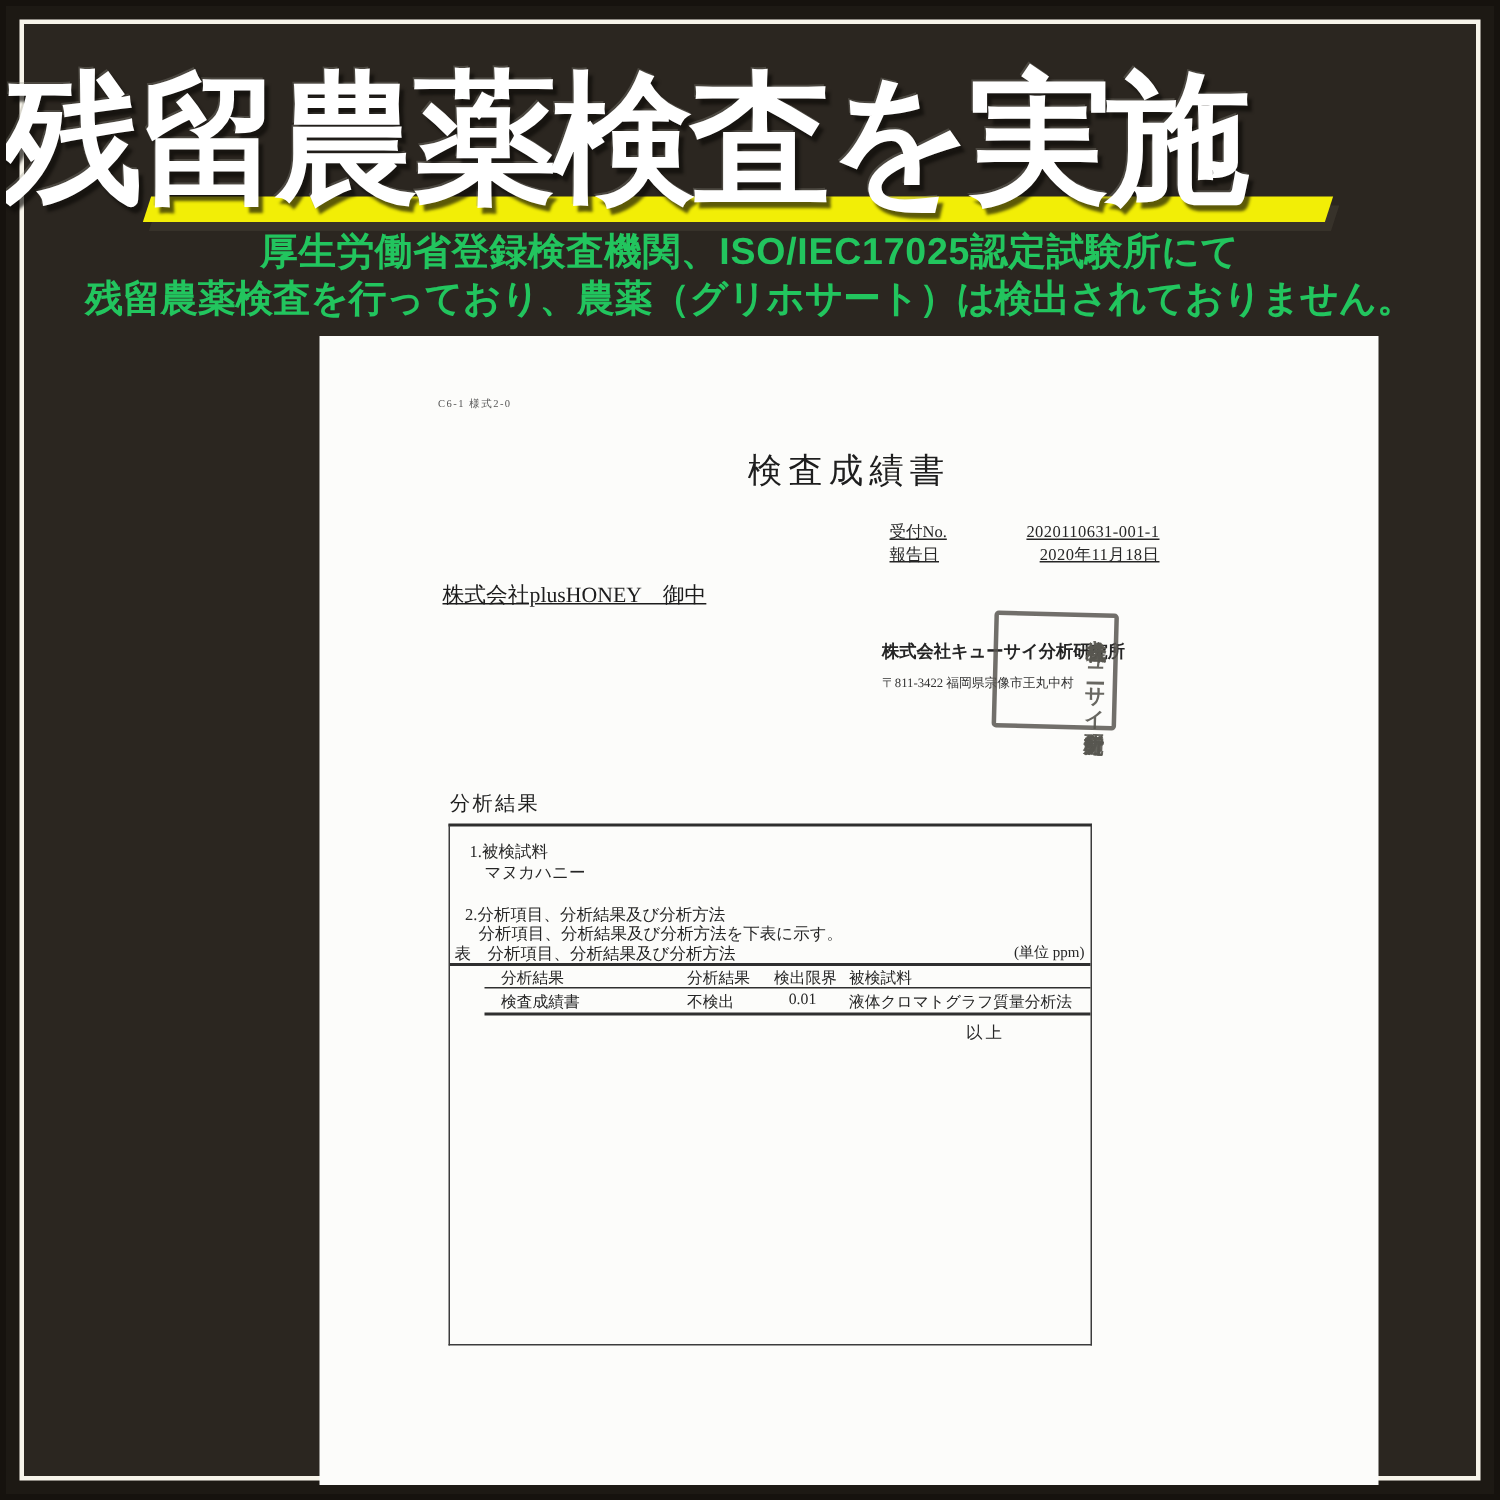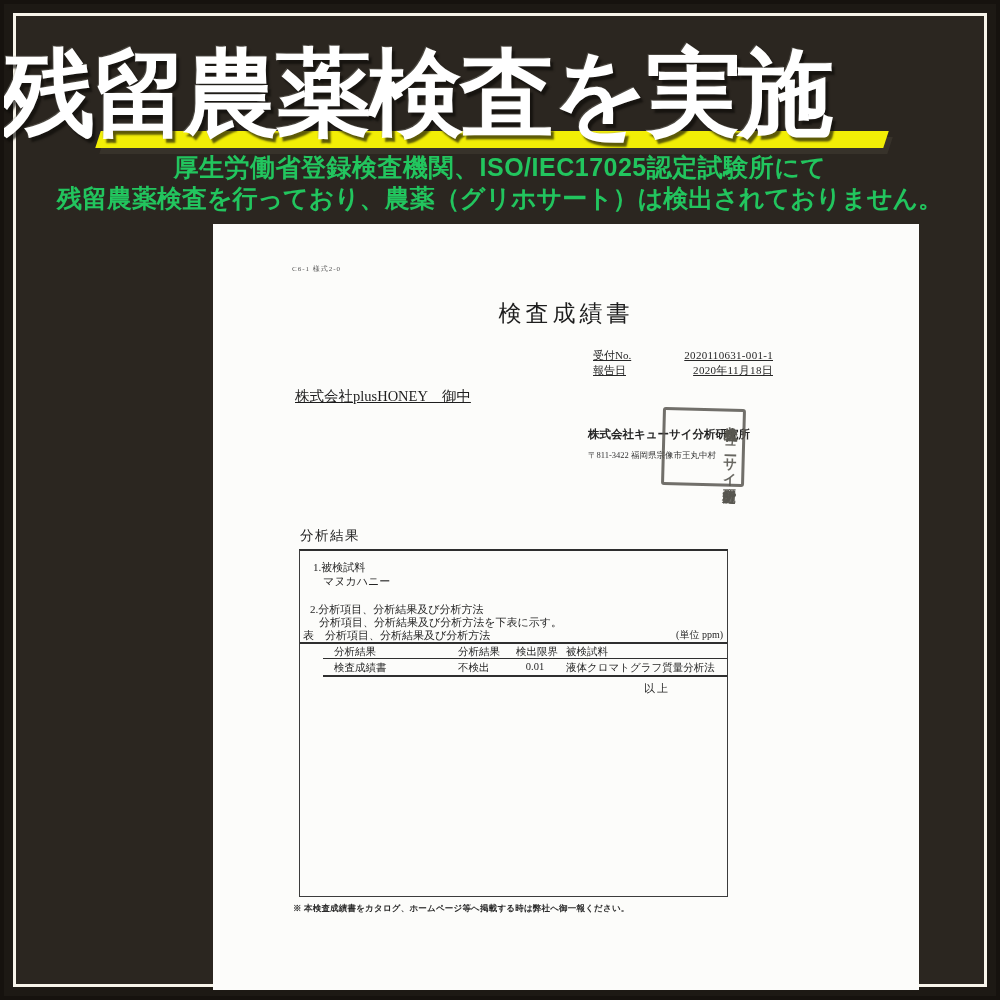--- a/index.html
+++ b/index.html
@@ -163,17 +163,16 @@
       <span class="c2">不検出</span>
       <span class="c3">0.01</span>
       <span class="c4">液体クロマトグラフ質量分析法</span>
     </div>
 
     <div class="rule rule-bot"></div>
 
     <div class="abs end-marker">以上</div>
   </div>
 
-  <div class="abs footnote">※ 本検査成績書をカタログ、ホームページ等へ掲載する時は弊社へ御一報ください。</div>
 
 </div>
 
 <div class="outer-edge"></div>
 
 </body></html>

